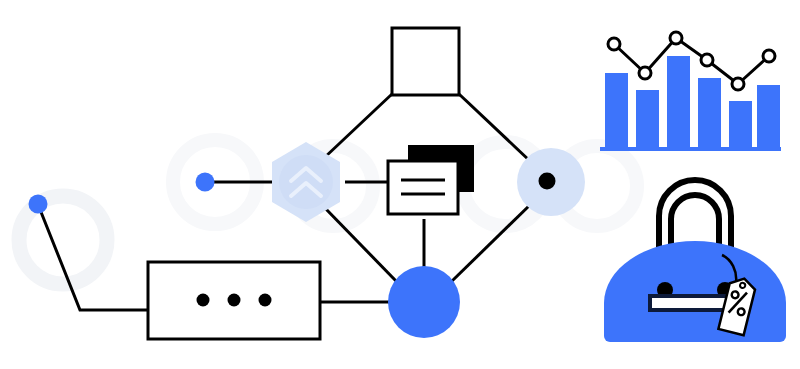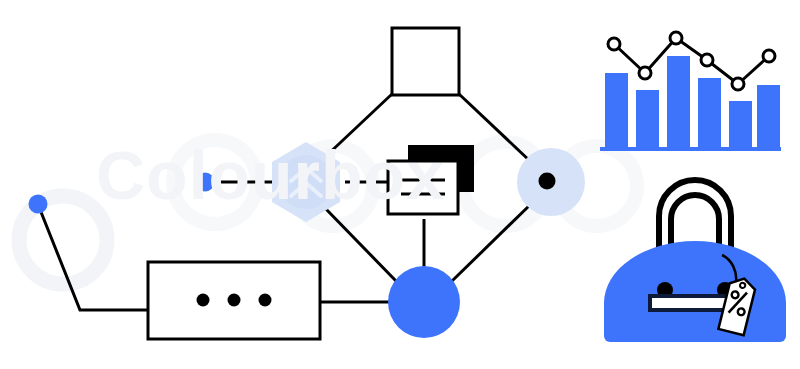--- a/index.html
+++ b/index.html
@@ -33,21 +33,20 @@
     left: 96px;
     top: 136px;
     font-size: 68px;
   }
 </style>
 </head>
 <body>
 
 <div id="canvas">
 
-  <div class="wm" id="wm-text">Colourbox</div>
 
   <svg width="800" height="369" viewBox="0 0 800 369" xmlns="http://www.w3.org/2000/svg">
 
     <g opacity="1">
       <circle cx="63" cy="240" r="44" fill="none" stroke="#f2f4f7" stroke-width="15"></circle>
       <circle cx="215" cy="182" r="42" fill="none" stroke="#f7f8fa" stroke-width="14"></circle>
       <circle cx="333" cy="186" r="40" fill="none" stroke="#f7f8fa" stroke-width="14"></circle>
       <circle cx="505" cy="184" r="42" fill="none" stroke="#f7f8fa" stroke-width="14"></circle>
       <circle cx="597" cy="186" r="40" fill="none" stroke="#f7f8fa" stroke-width="14"></circle>
     </g>

